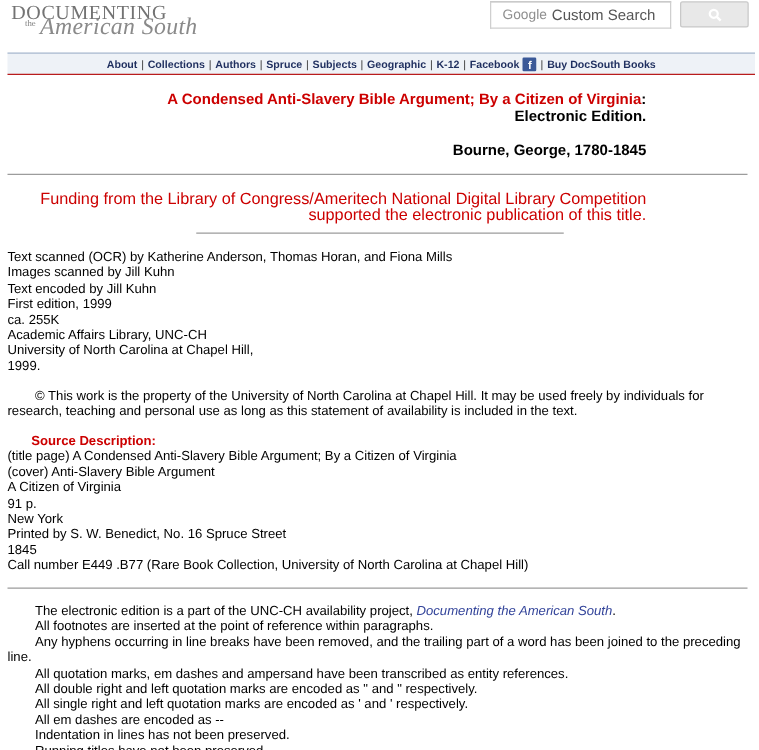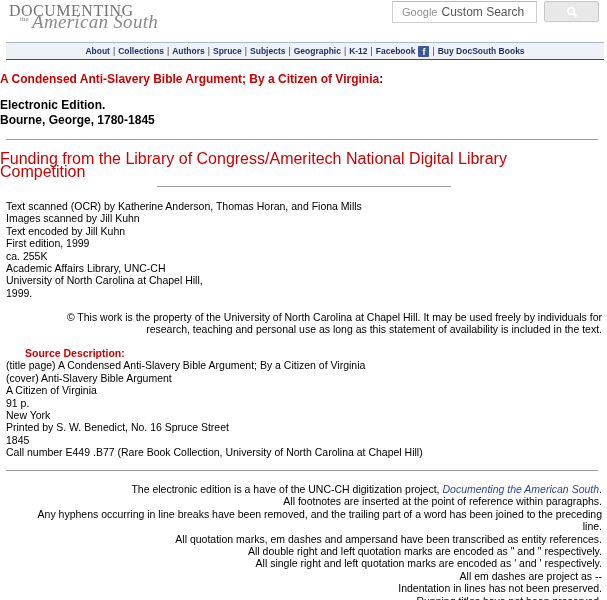--- a/index.html
+++ b/index.html
@@ -53,41 +53,41 @@
     font-size: 8.5px; font-weight: bold; color: #1a2a55;
   }
   .navbar .sep { margin: 0 3px; font-weight: normal; color: #333; }
   .navbar a { color: #1f2f5f; }
   .fb-icon {
     display: inline-block; width: 11px; height: 11px; background: #3b5998;
     color: #fff; font-size: 9px; line-height: 12px; text-align: center;
     font-weight: bold; margin-left: 3px; border-radius: 1px;
   }
 
-  .center { position: absolute; left: 0; width: 517px; text-align: left; }
+  .center { position: absolute; left: 0; width: 517px; text-align: right; }
   .title-red {
     top: 72px; font-size: 12px; font-weight: bold; color: #cc0000;
   }
   .title-black { font-weight: bold; color: #000; }
-  .subtitle { top: 86px; font-size: 12px; font-weight: bold; margin-top: 12px; }
+  .subtitle { top: 86px; font-size: 12px; font-weight: bold; }
   .author { top: 113px; font-size: 12px; font-weight: bold; }
   .hr-full {
     position: absolute; left: 6px; width: 592px; height: 0;
     border-top: 1px solid #9c9c9c;
   }
-  .funding { top: 152px; font-size: 16px; color: #cc0000; line-height: 13px; }
+  .funding { top: 152px; font-size: 13px; color: #cc0000; line-height: 13px; }
   .hr-short {
     position: absolute; left: 157px; width: 294px; height: 0;
     border-top: 1px solid #9c9c9c;
   }
 
   .block { position: absolute; left: 6px; width: 596px; font-size: 10.5px; line-height: 12.4px; }
   .block div { white-space: nowrap; }
   .para { position: absolute; left: 6px; width: 596px; font-size: 10.5px; line-height: 12.4px; }
-  .indent { text-indent: 22px; text-align: right; }
+  .indent { text-indent: 22px; }
   .src-label { color: #cc0000; font-weight: bold; padding-left: 19px; }
   .link-italic { color: #33449a; font-style: italic; }
 </style>
 </head>
 <body>
 
 <div class="logo">
   <span class="l1">DOCUMENTING</span>
   <span class="l2">the</span>
   <span class="l3">American South</span>
@@ -128,20 +128,21 @@
 <div class="center title-red">
   <span>A Condensed Anti-Slavery Bible Argument; By a Citizen of Virginia</span><span class="title-black">:</span>
 </div>
 <div class="center subtitle">Electronic Edition.</div>
 <div class="center author">Bourne, George, 1780-1845</div>
 
 <div class="hr-full" style="top:139px;"></div>
 
 <div class="center funding">
   <div>Funding from the Library of Congress/Ameritech National Digital Library Competition</div>
+  <div>supported the electronic publication of this title.</div>
 </div>
 
 <div class="hr-short" style="top:186px;"></div>
 
 <div class="block" style="top:200px;">
   <div>Text scanned (OCR) by Katherine Anderson, Thomas Horan, and Fiona Mills</div>
   <div>Images scanned by Jill Kuhn</div>
   <div>Text encoded by Jill Kuhn</div>
   <div>First edition, 1999</div>
   <div>ca. 255K</div>
@@ -160,22 +161,22 @@
   <div>91 p.</div>
   <div>New York</div>
   <div>Printed by S. W. Benedict, No. 16 Spruce Street</div>
   <div>1845</div>
   <div>Call number E449 .B77 (Rare Book Collection, University of North Carolina at Chapel Hill)</div>
 </div>
 
 <div class="hr-full" style="top:470px;"></div>
 
 <div class="para" style="top:483px;">
-  <div class="indent"><span>The electronic edition is a have of the UNC-CH digitization project, </span><a href="#" class="link-italic">Documenting the American South</a><span>.</span></div>
+  <div class="indent"><span>The electronic edition is a part of the UNC-CH availability project, </span><a href="#" class="link-italic">Documenting the American South</a><span>.</span></div>
   <div class="indent">All footnotes are inserted at the point of reference within paragraphs.</div>
   <div class="indent">Any hyphens occurring in line breaks have been removed, and the trailing part of a word has been joined to the preceding line.</div>
   <div class="indent">All quotation marks, em dashes and ampersand have been transcribed as entity references.</div>
   <div class="indent">All double right and left quotation marks are encoded as " and " respectively.</div>
   <div class="indent">All single right and left quotation marks are encoded as ' and ' respectively.</div>
-  <div class="indent">All em dashes are project as --</div>
+  <div class="indent">All em dashes are encoded as --</div>
   <div class="indent">Indentation in lines has not been preserved.</div>
   <div class="indent">Running titles have not been preserved.</div>
 </div>
 
 </body></html>

